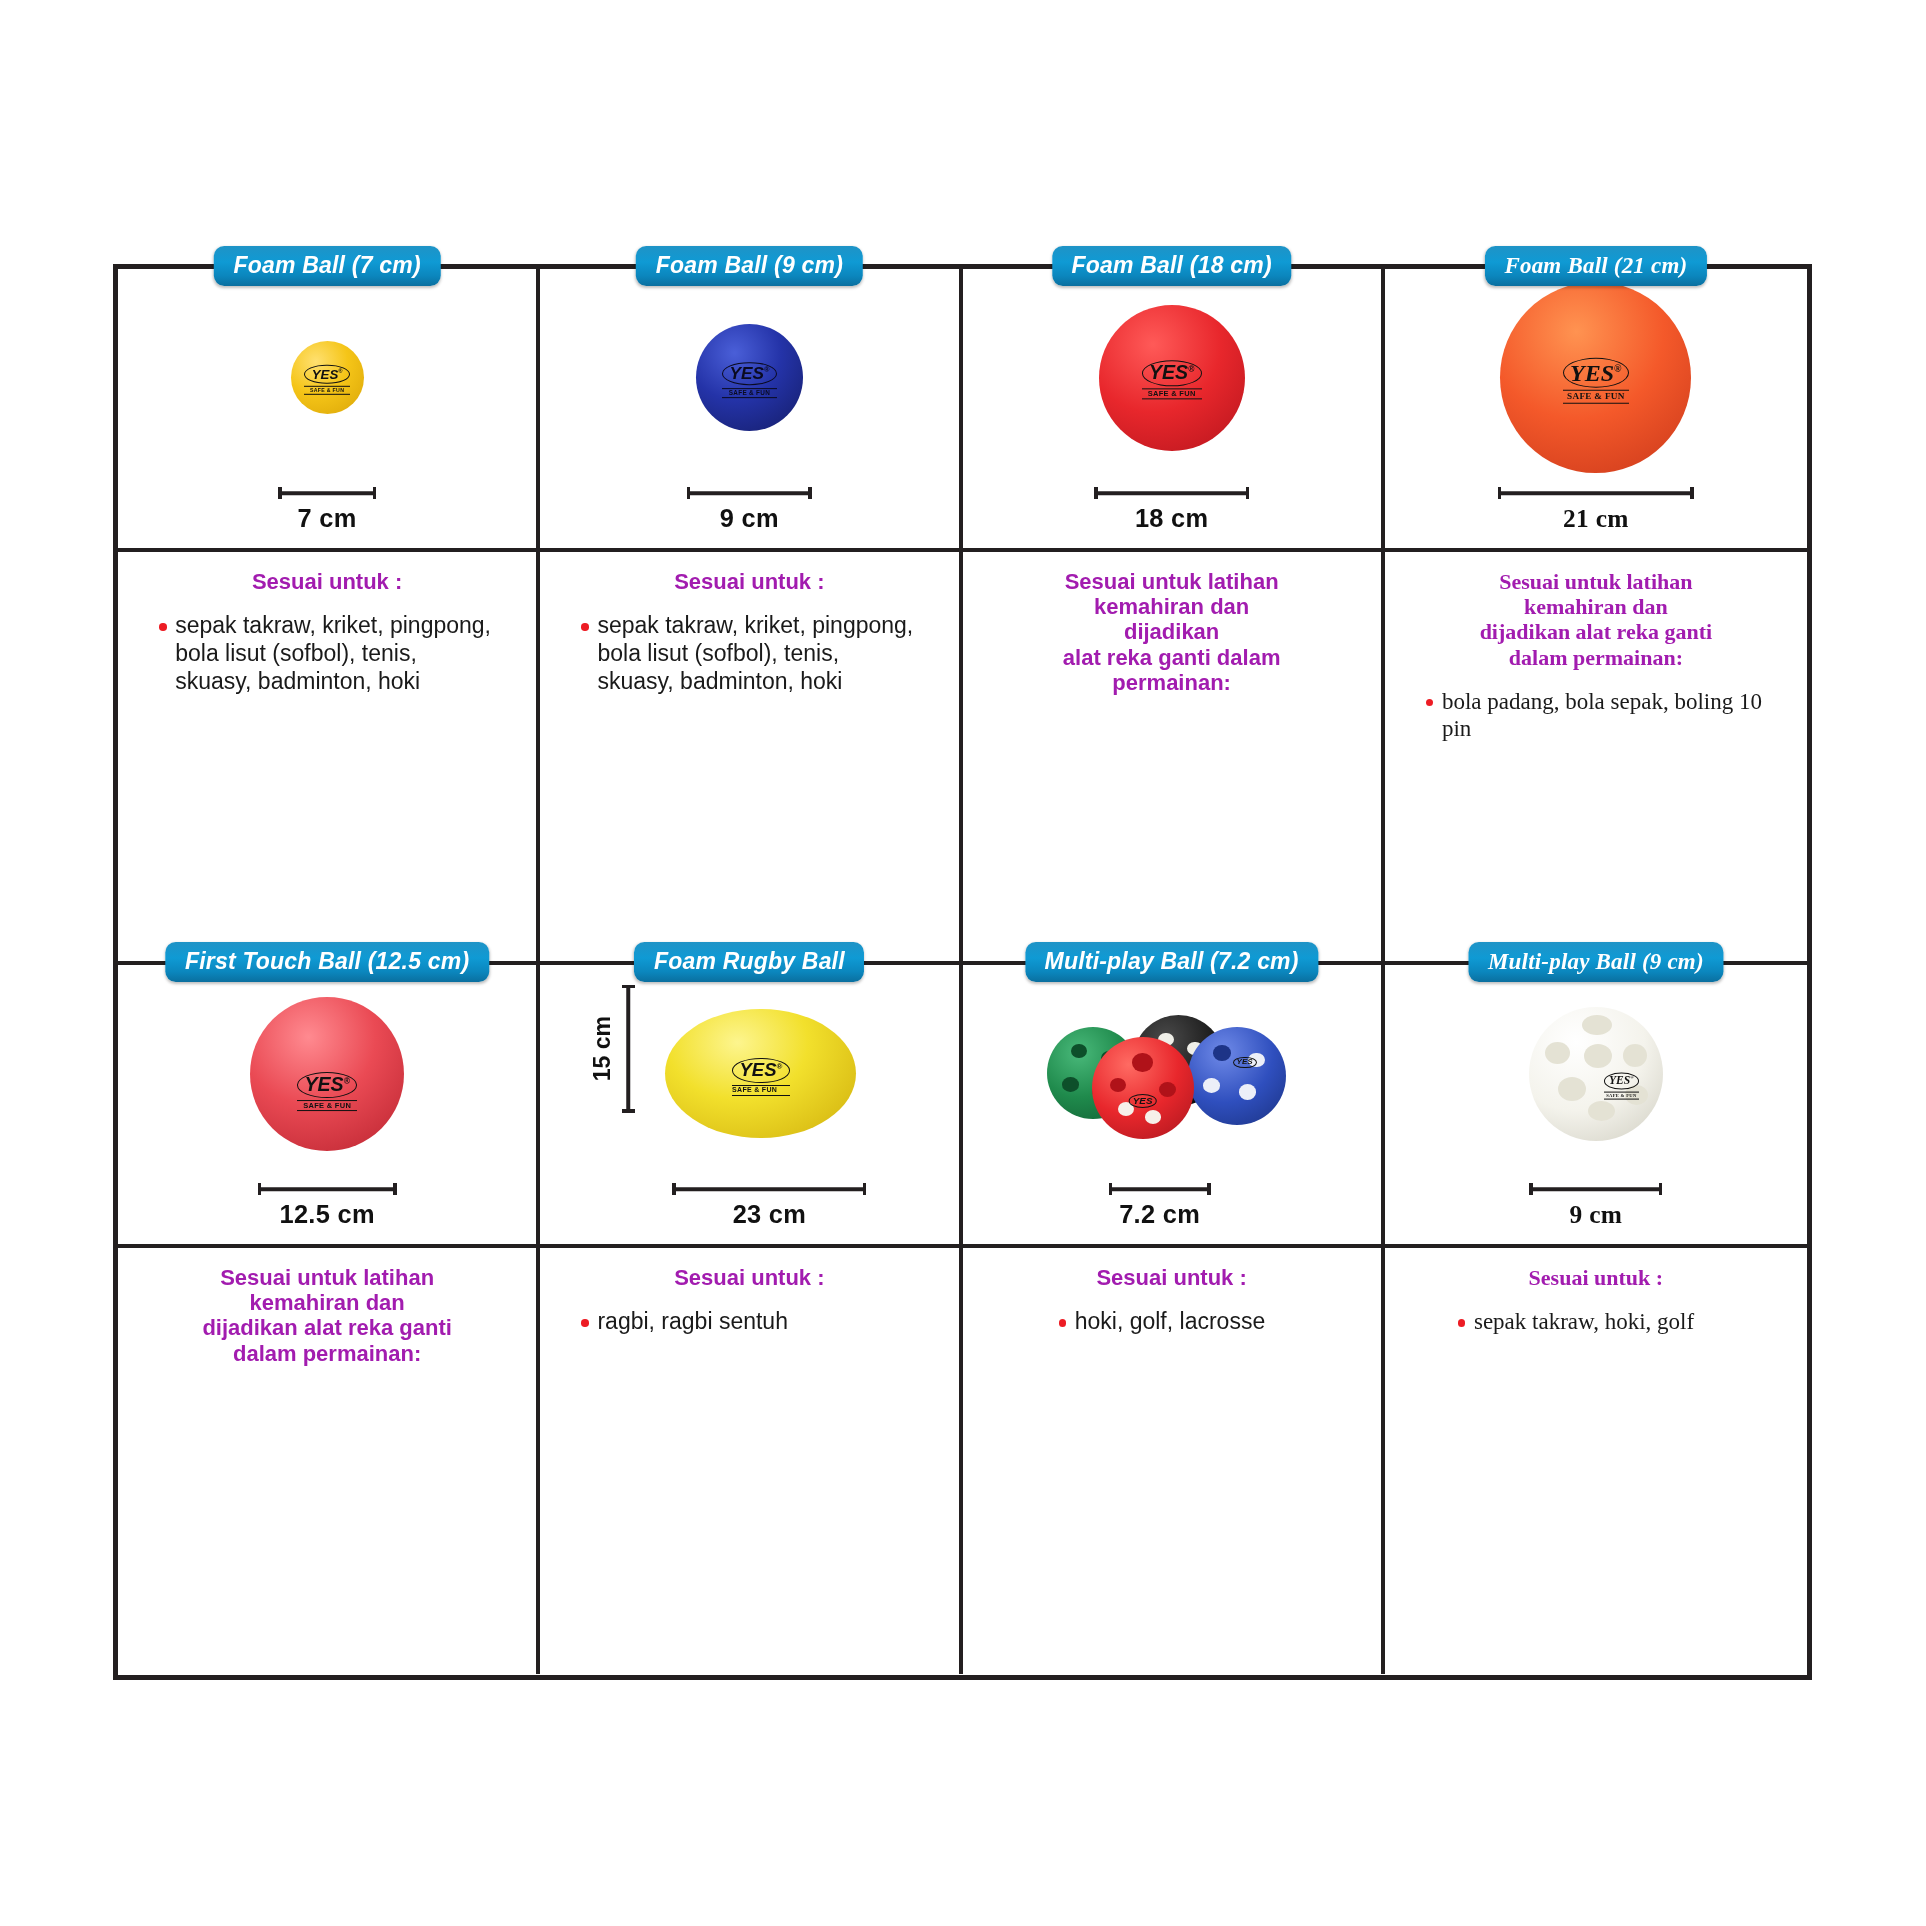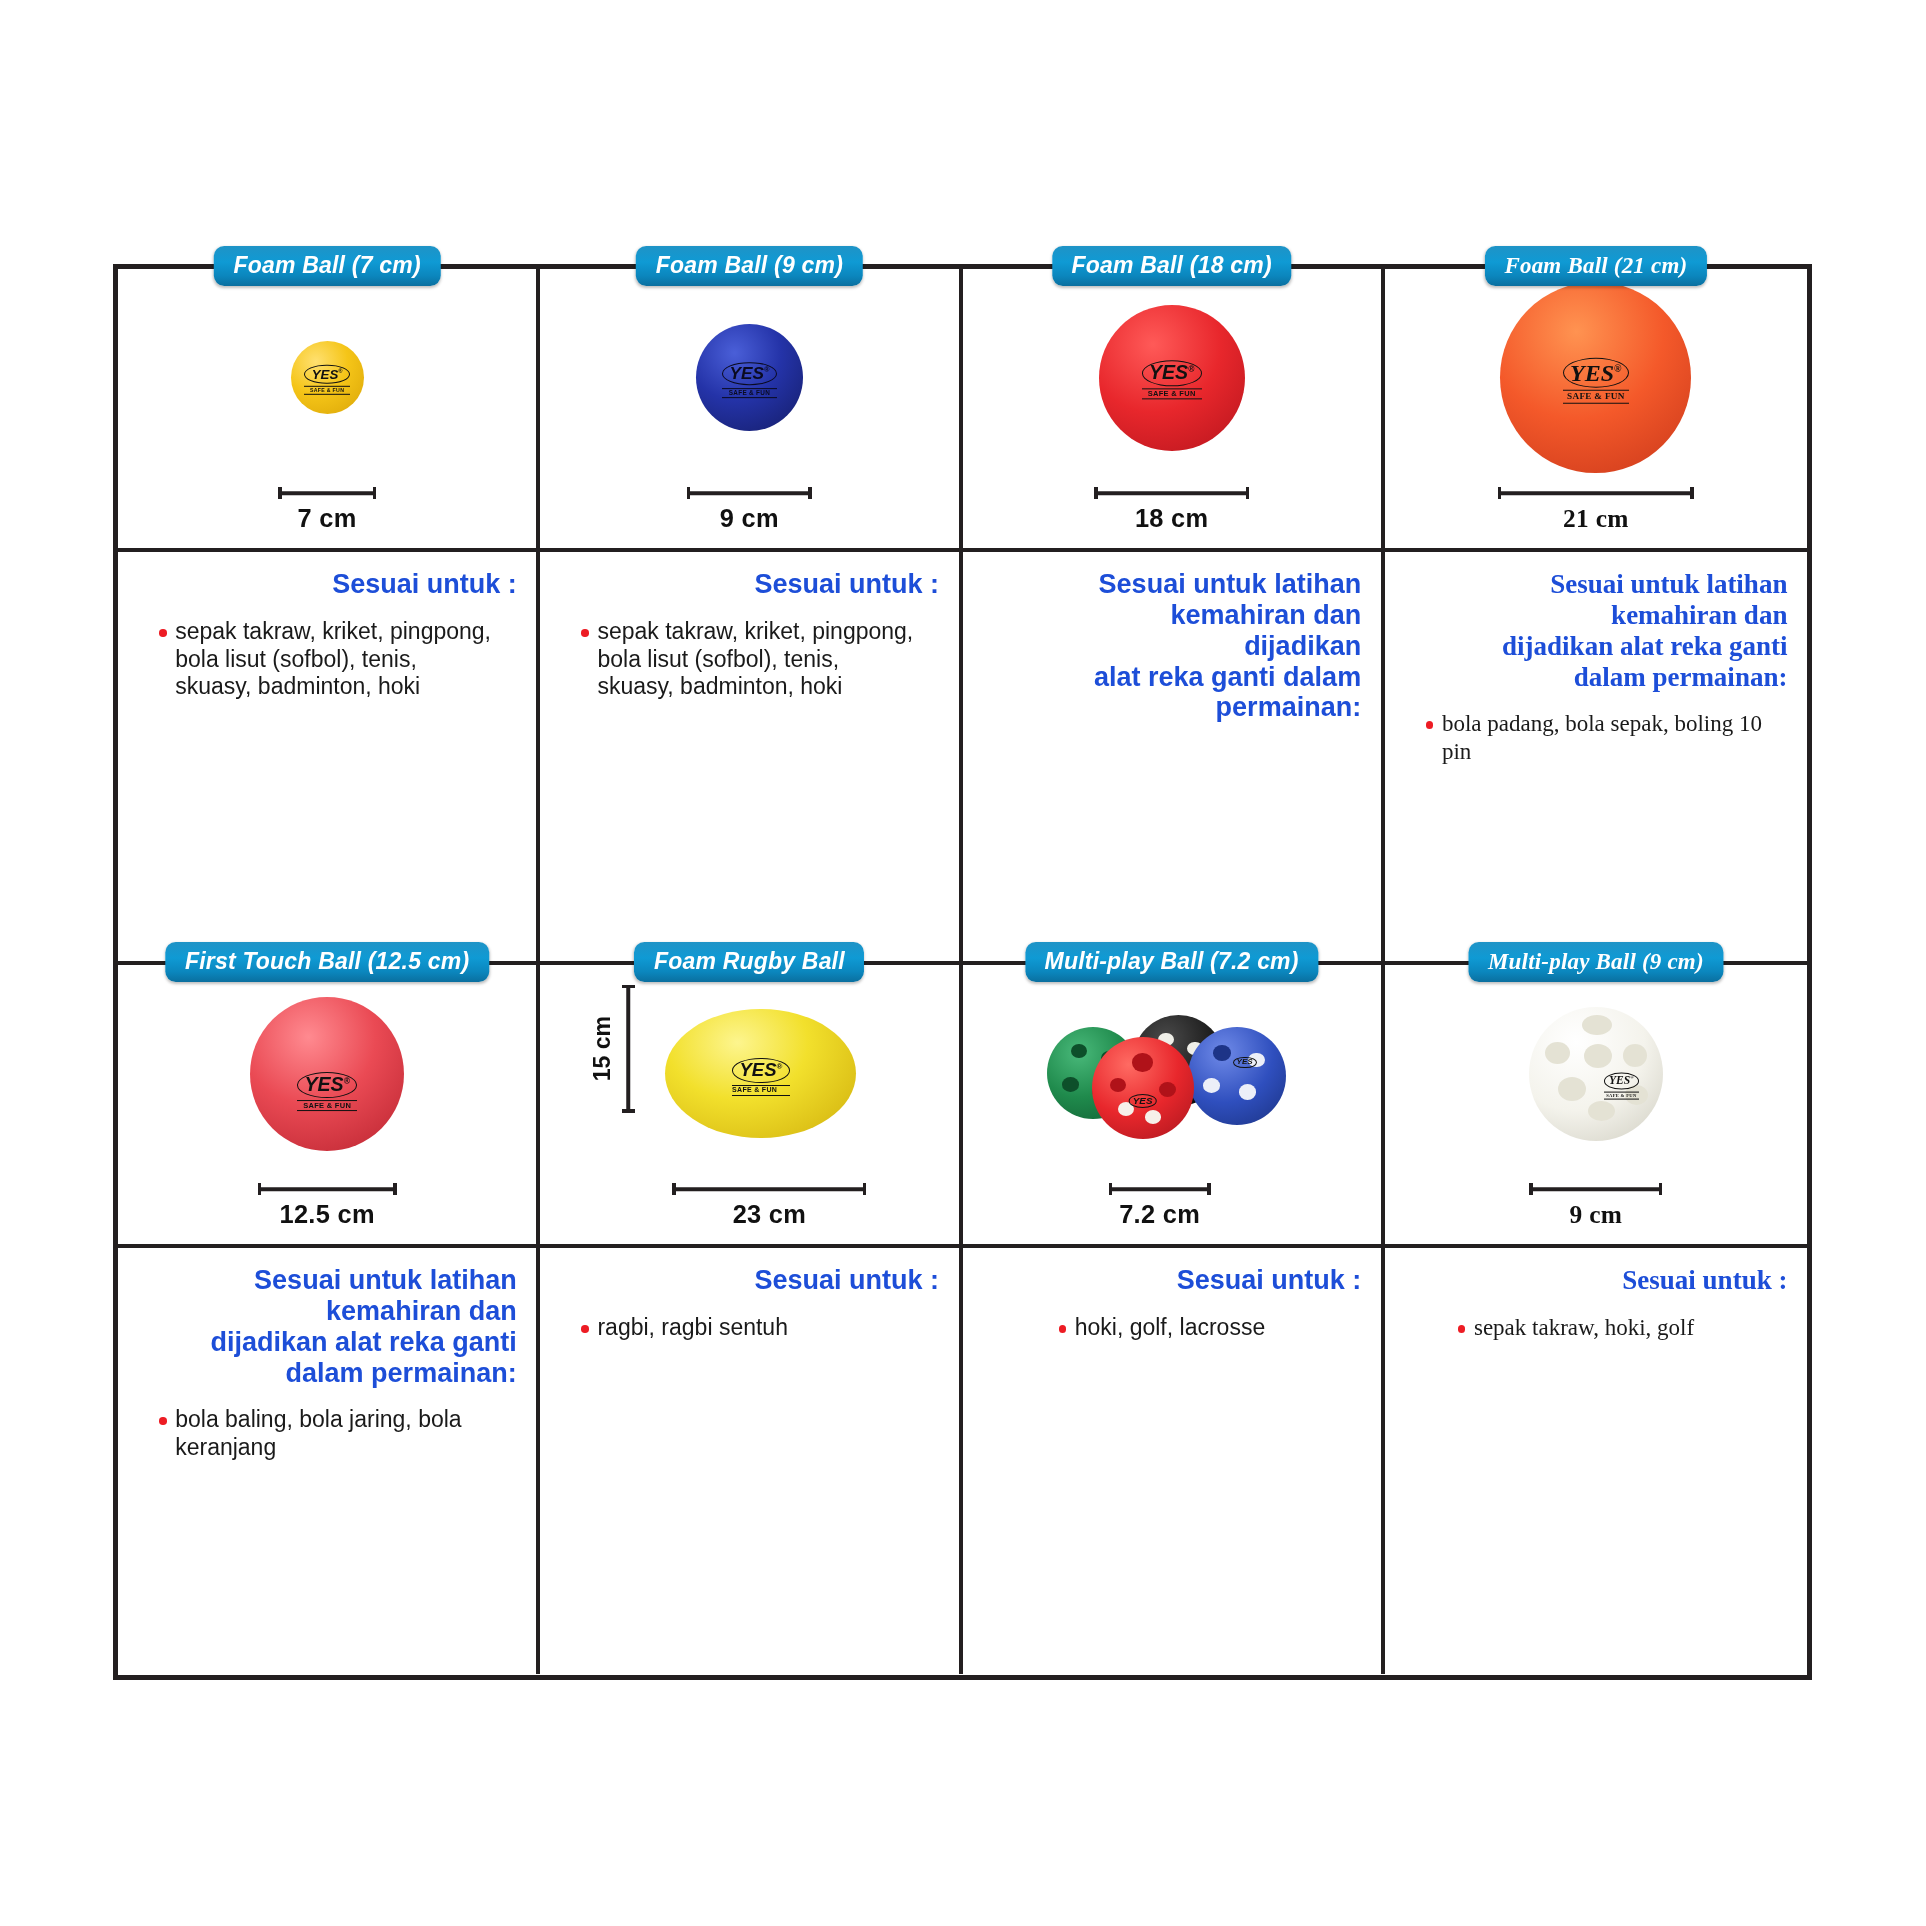--- a/index.html
+++ b/index.html
@@ -60,21 +60,21 @@
 
   .vdim{position:absolute;display:flex;align-items:center;}
   .vbar{position:relative;width:12.7px;}
   .vbar::before{content:"";position:absolute;top:0;bottom:0;left:50%;width:3.5px;transform:translateX(-50%);background:#231f20;}
   .vcap{position:absolute;height:3.5px;width:12.7px;background:#231f20;}
   .vcap.t{top:0}.vcap.b{bottom:0}
   .vlbl{writing-mode:vertical-rl;transform:rotate(180deg);font-size:23px;font-weight:bold;color:#111;margin-right:5.8px;}
 
   
   .txt{position:absolute;inset:0;padding:17.3px 19.6px 5.8px;box-sizing:border-box;}
-  .hdr{color:#1d4ed8;font-weight:bold;text-align:right;font-size:27px;line-height:1.14;margin:0 0 11.6px;}
+  .hdr{color:#a21caf;font-weight:bold;text-align:center;font-size:22px;line-height:1.14;margin:0 0 11.6px;}
   ul.list{list-style:none;margin:18px;padding:0;}
   ul.list li{position:relative;padding-left:19.6px;color:#1a1a1a;font-size:23px;line-height:1.2;margin-bottom:12.7px;}
   ul.list li::before{content:"";position:absolute;left:3.5px;top:.48em;width:7.5px;height:7.5px;border-radius:50%;background:#ed1c24;}
   .narrow{padding-left:55px;padding-right:23px;}
   .it{font-style:italic;}
   .bd{font-weight:bold;}
 </style>
 </head>
 <body>
 
@@ -336,23 +336,20 @@
     </div>
 
     <div class="cell lastrow">
       <div class="txt">
         <div class="hdr">
           <span>Sesuai untuk latihan</span><br>
           <span>kemahiran dan</span><br>
           <span>dijadikan alat reka ganti</span><br>
           <span>dalam permainan:</span>
         </div>
-        <ul class="list">
-          <li>bola baling, bola jaring, bola keranjang</li>
-        </ul>
       </div>
     </div>
 
     <div class="cell lastrow">
       <div class="txt">
         <div class="hdr">Sesuai untuk :</div>
         <ul class="list">
           <li>ragbi, ragbi sentuh</li>
         </ul>
       </div>

